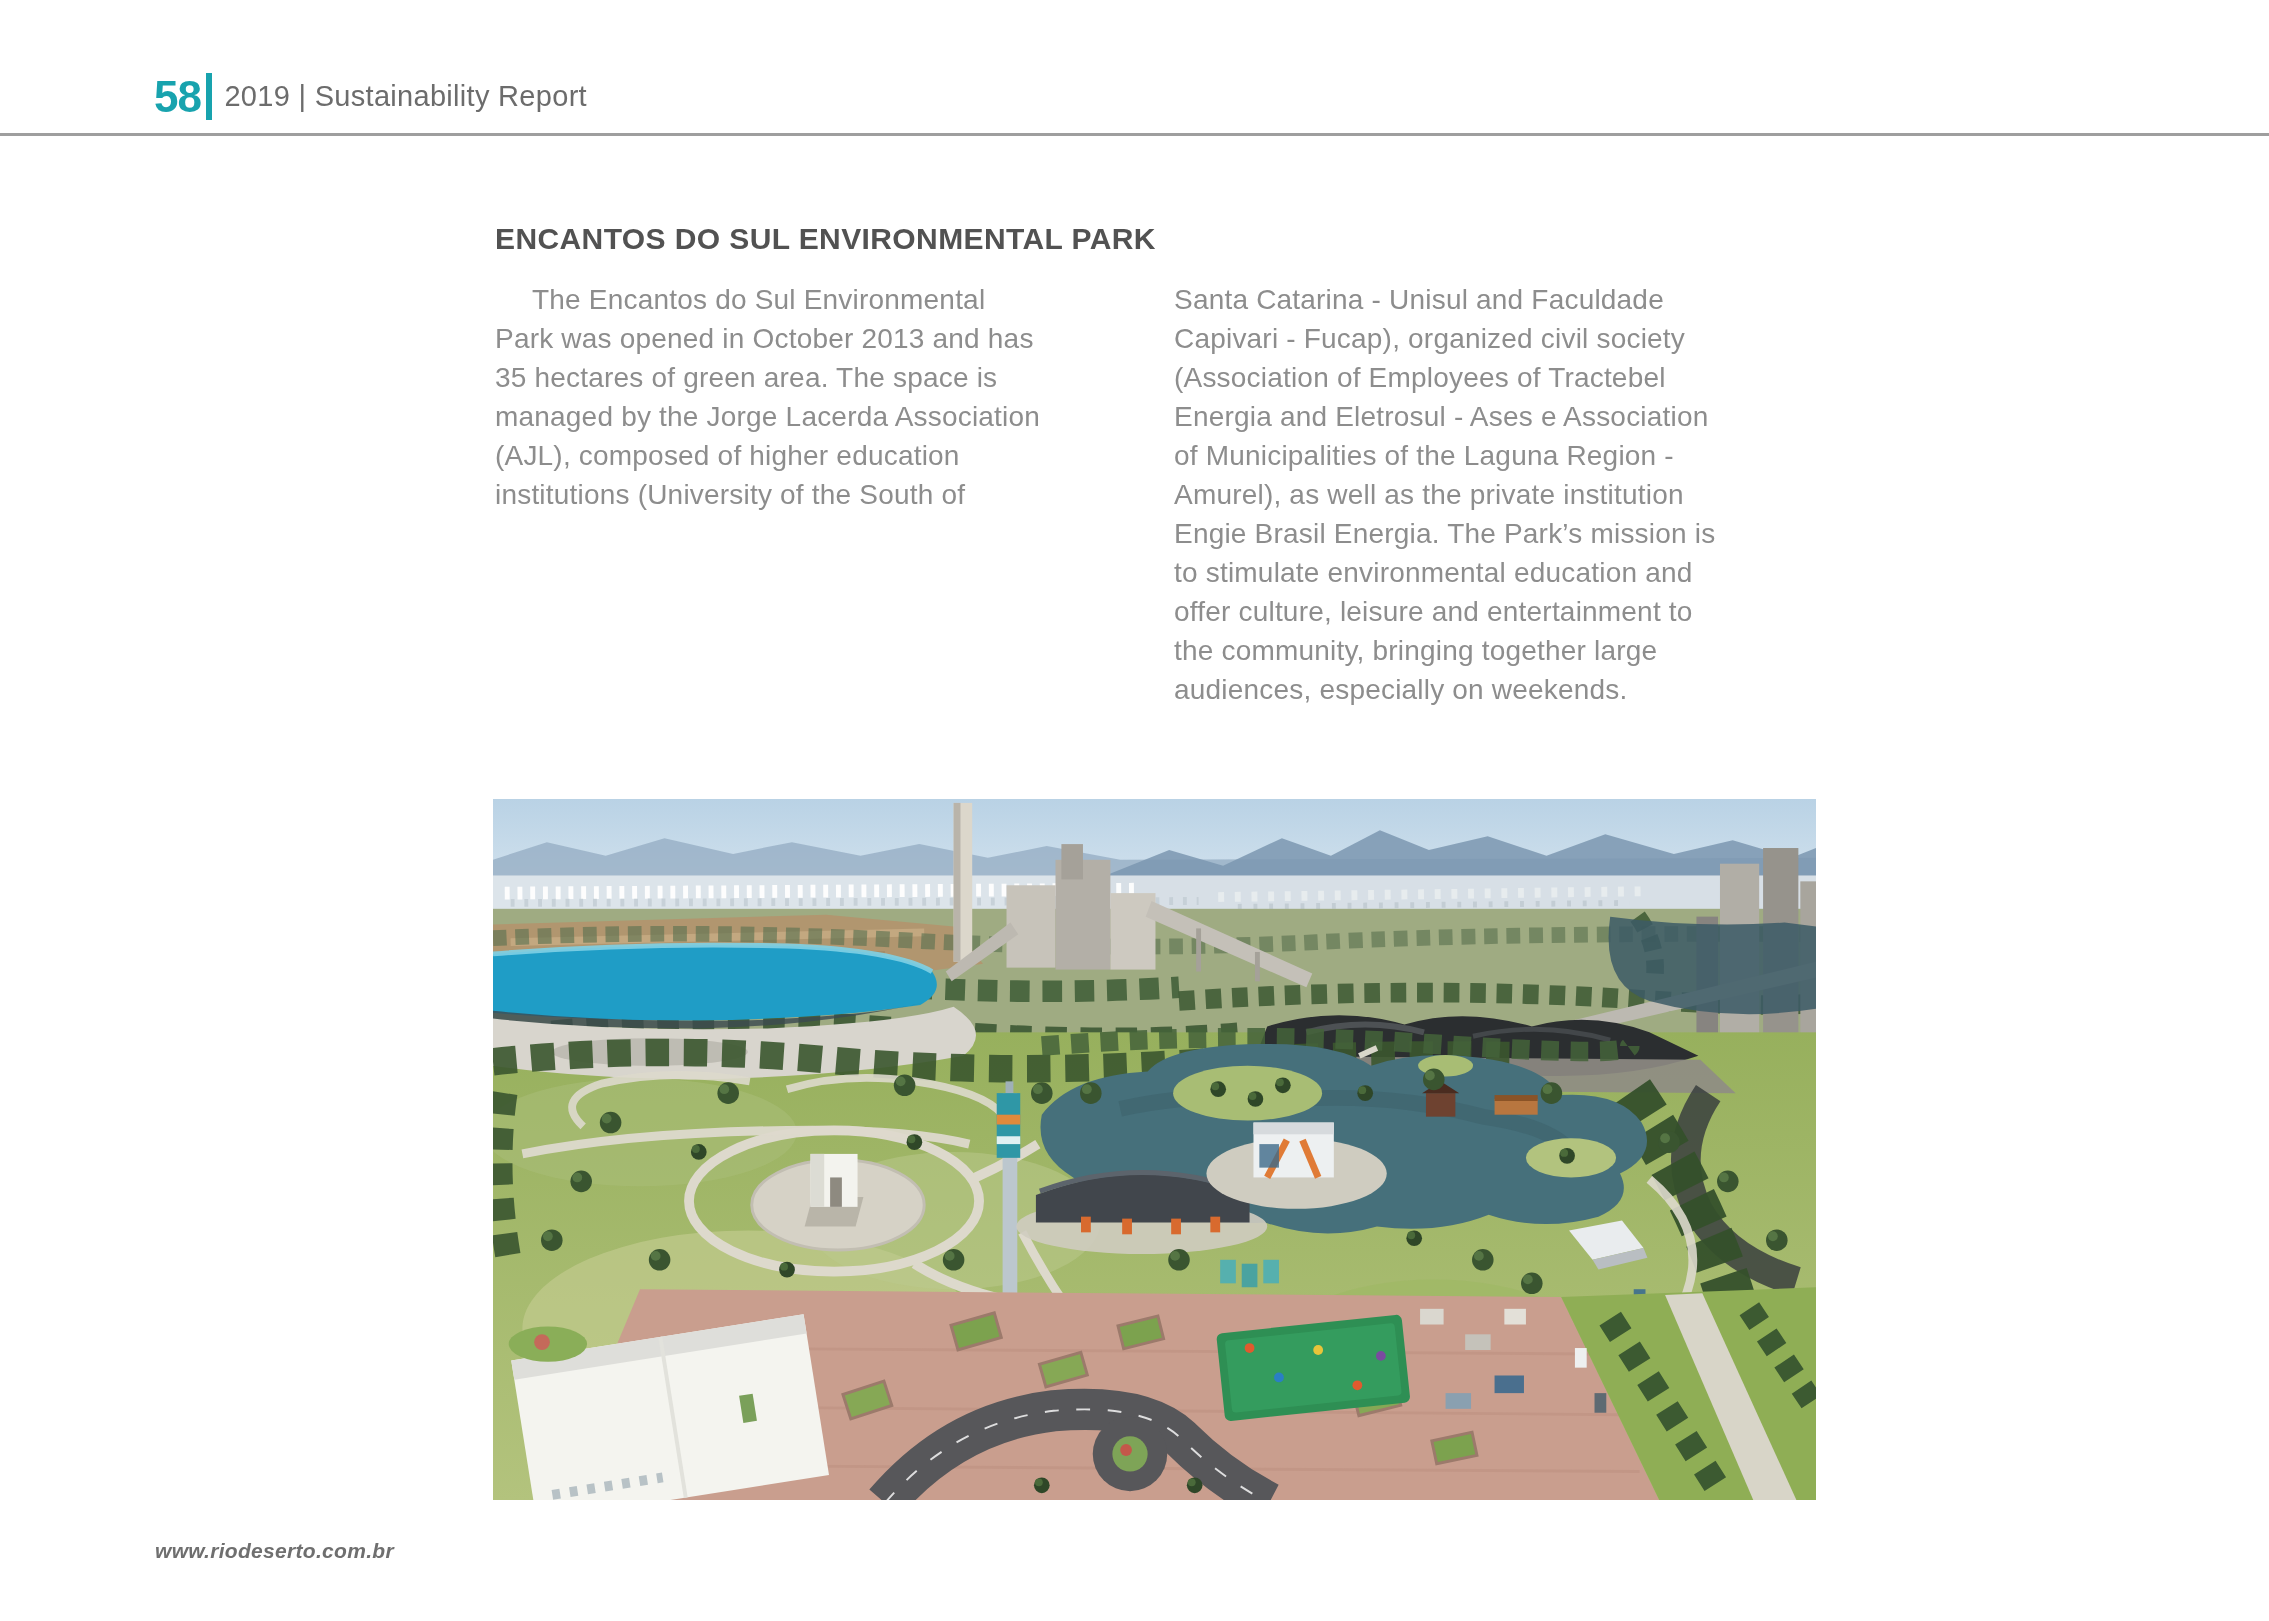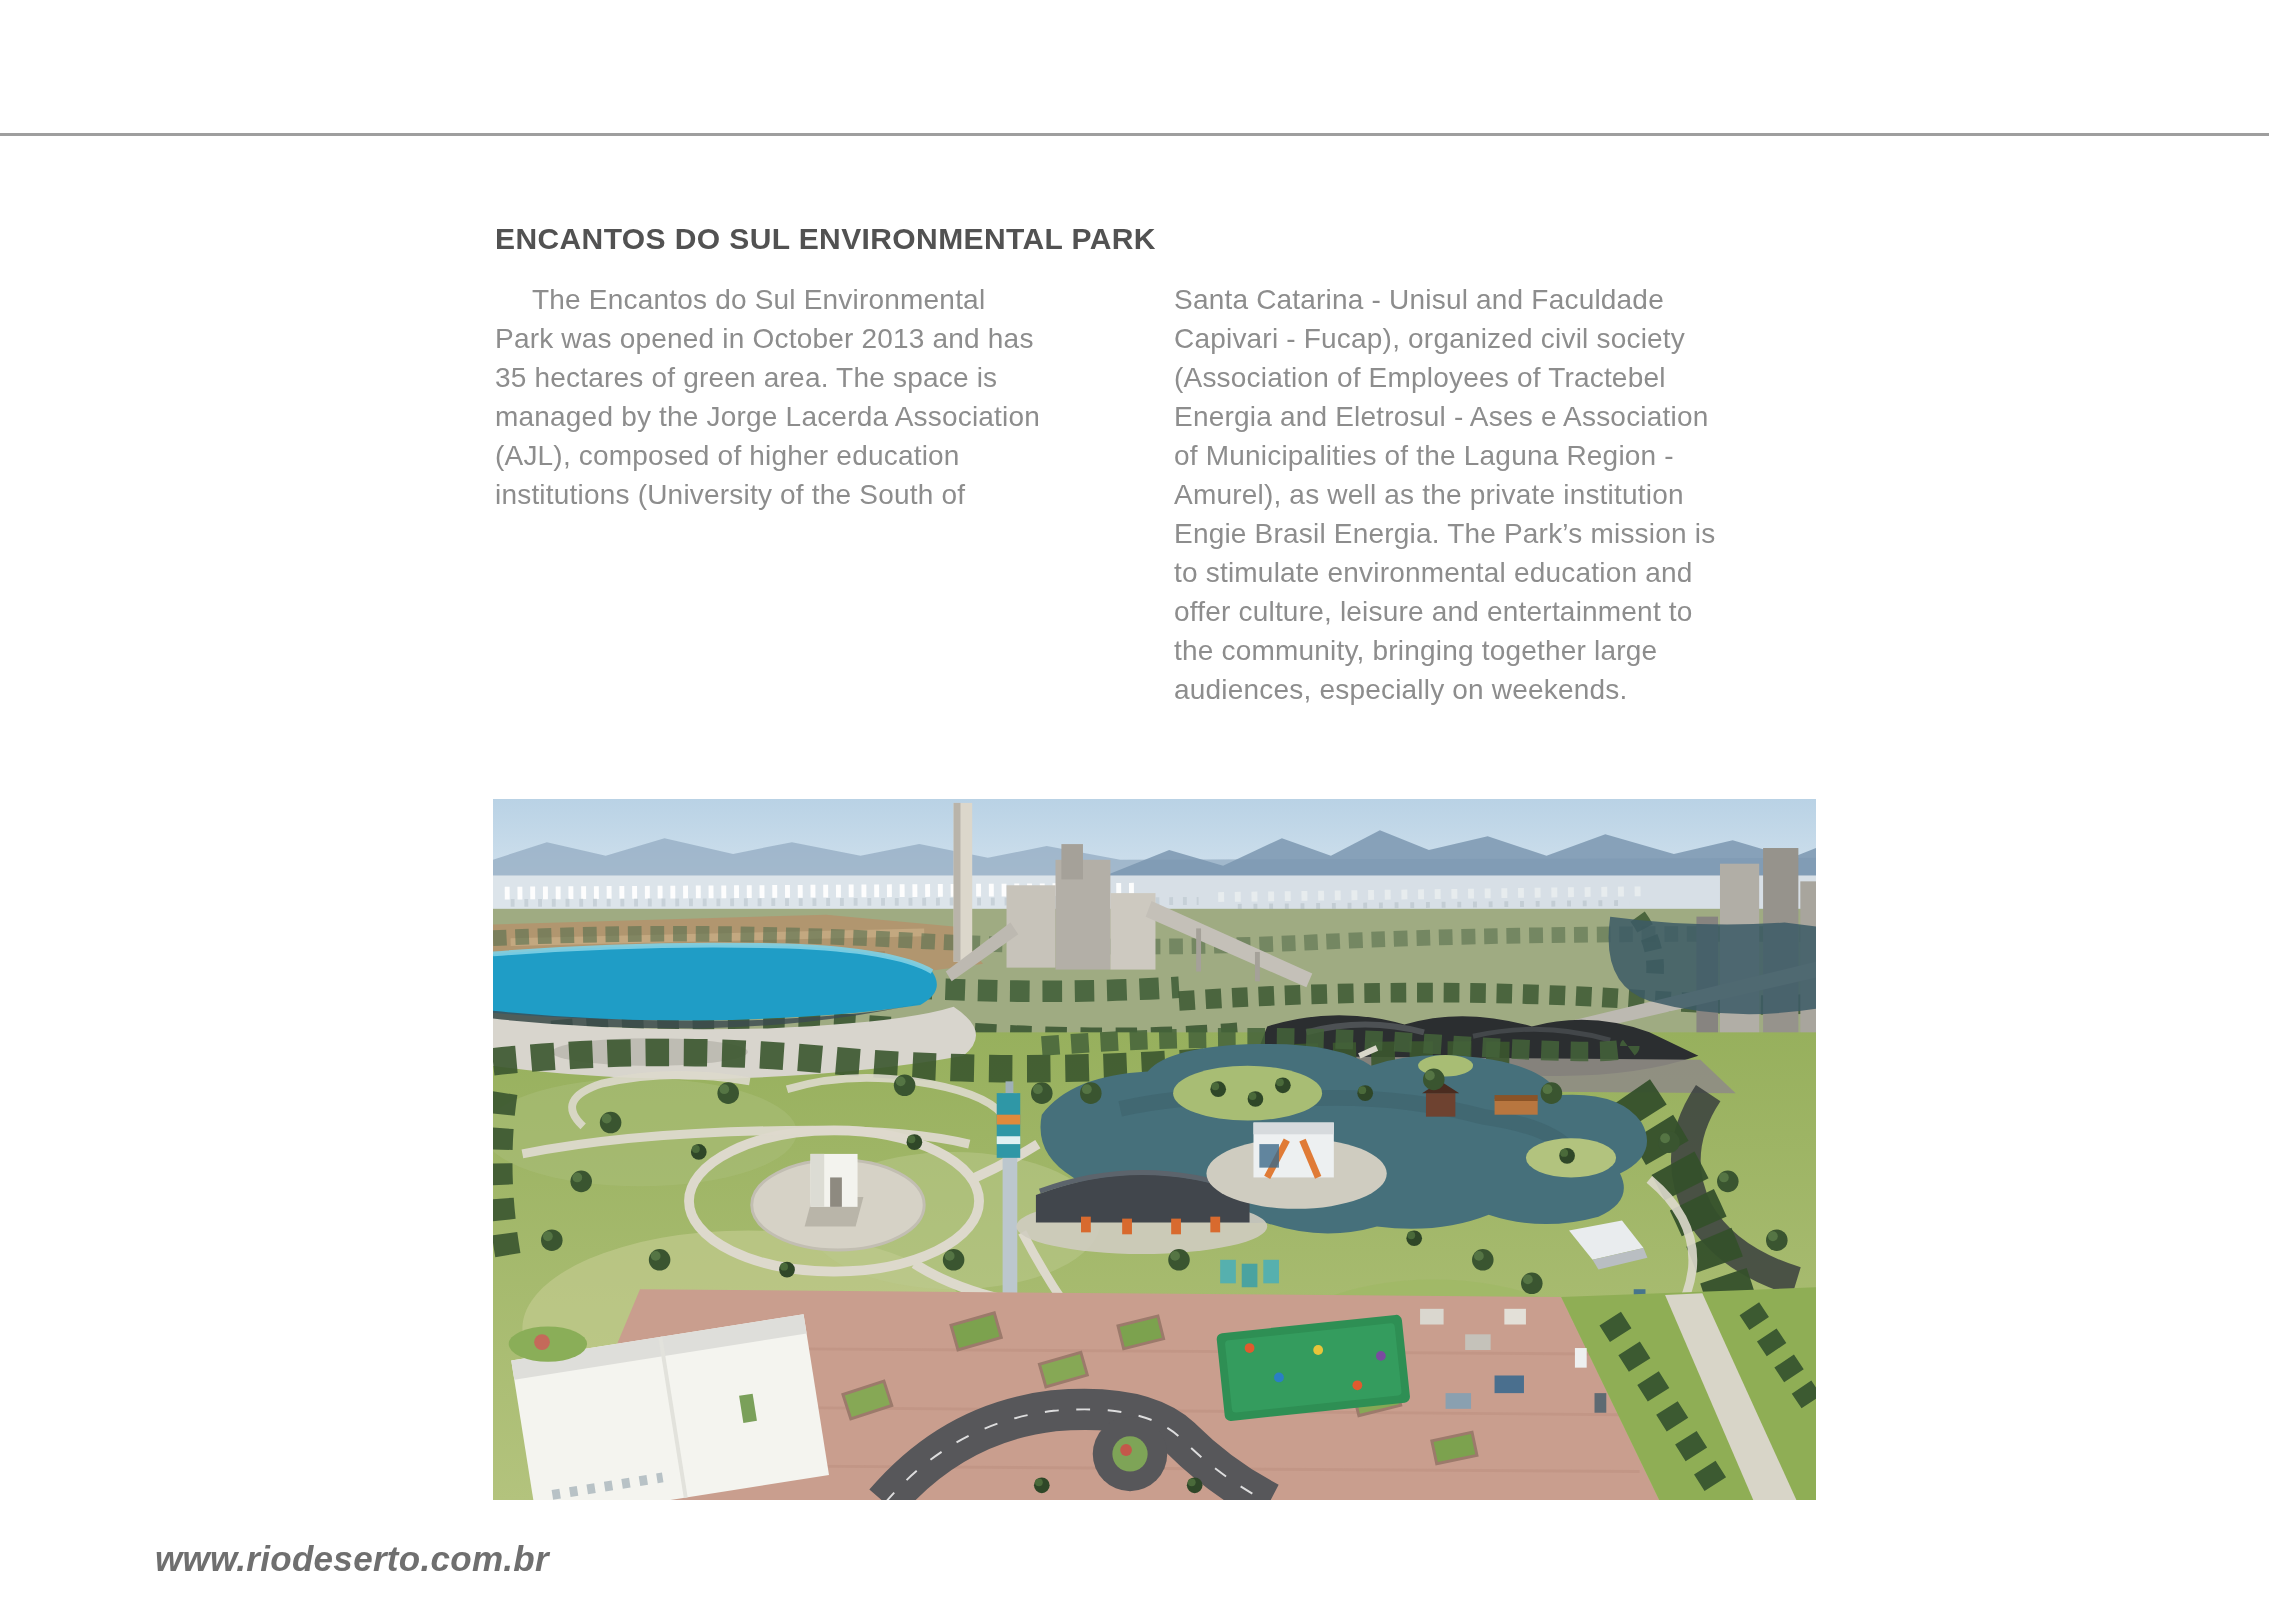--- a/index.html
+++ b/index.html
@@ -29,28 +29,33 @@
   .col{width:646px;font-size:28px;line-height:39px;color:var(--body-text-gray);letter-spacing:0.2px;}
   .col p{white-space:pre-line;}
   .col p.indented{text-indent:37px;}
   .col p + p{margin-top:6px;}
 
   
   .photo{position:absolute;left:493px;top:799px;width:1323px;height:701px;overflow:hidden;}
   .photo svg{display:block;width:100%;height:100%;}
 
   
-  .site-footer{position:absolute;left:155px;top:1539px;font-size:35px;font-weight:bold;
+  .site-footer{position:absolute;left:155px;top:1539px;font-size:21px;font-weight:bold;
     font-style:italic;color:var(--footer-gray);letter-spacing:0.3px;}
 </style>
 </head>
 <body>
 
 <div class="page">
 
+  <div class="hdr">
+    <span class="hdr-num">58</span>
+    <span class="hdr-bar"></span>
+    <span class="hdr-title">2019 | Sustainability Report</span>
+  </div>
   <div class="hdr-rule"></div>
 
   <h1 class="article-heading">ENCANTOS DO SUL ENVIRONMENTAL PARK</h1>
 
   <div class="columns">
     <div class="col">
       <p class="indented">The Encantos do Sul Environmental
 Park was opened in October 2013 and has
 35 hectares of green area. The space is
 managed by the Jorge Lacerda Association

